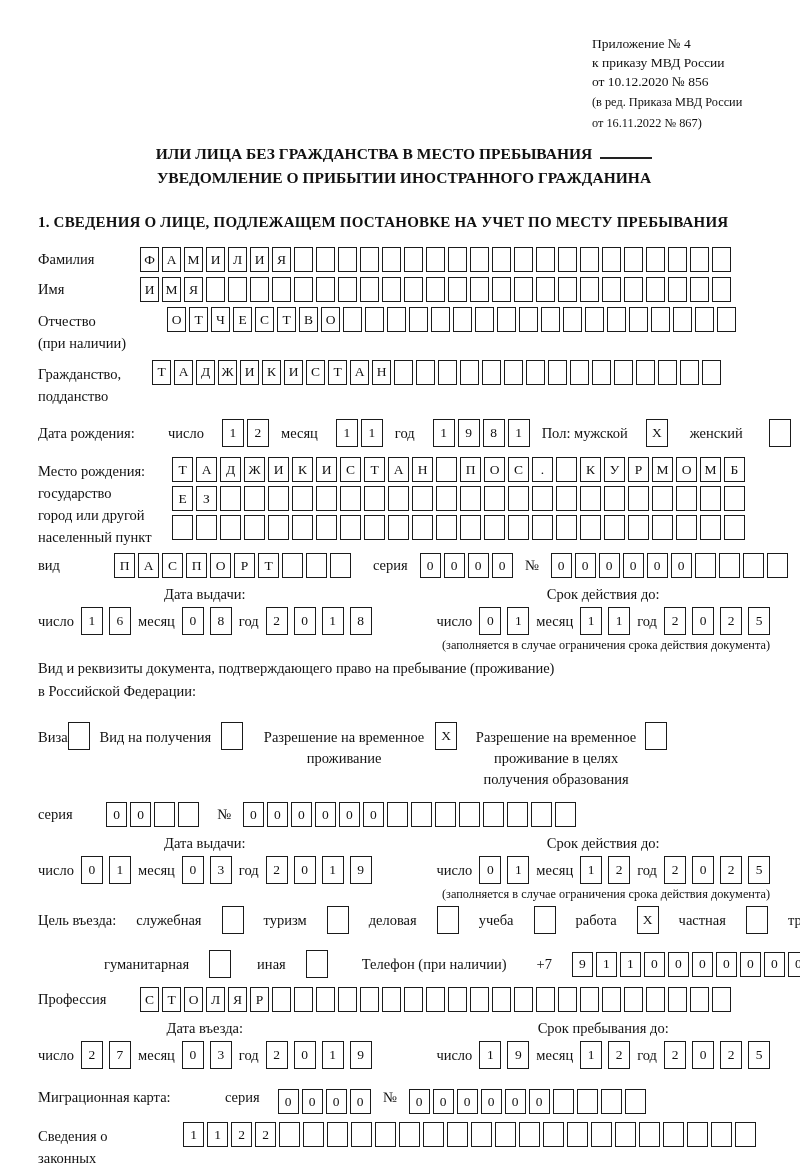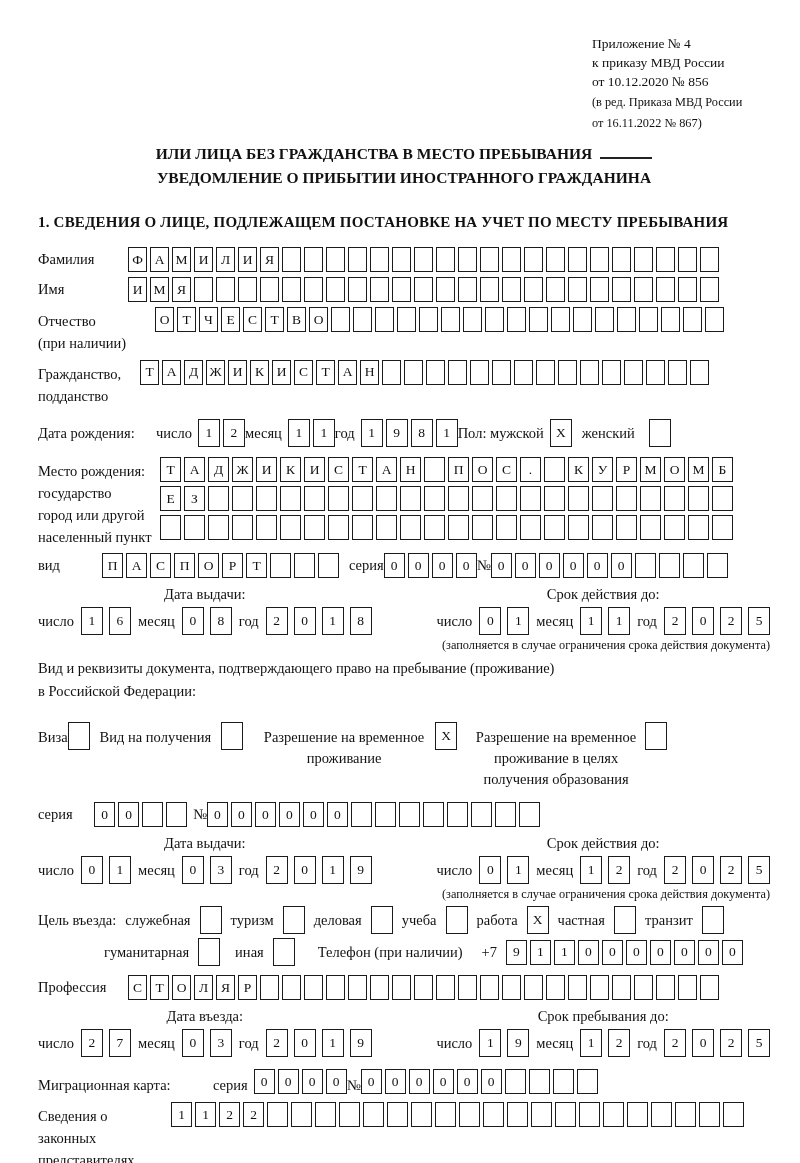--- a/index.html
+++ b/index.html
@@ -4,21 +4,21 @@
 <style>
   html,body{margin:0;padding:0;background:#fff;color:#111;}
   body{width:800px;height:1163px;box-sizing:border-box;padding:34px 30px 16px 38px;
        font-family:"Liberation Serif","DejaVu Serif",serif;overflow:hidden;}
   .hdr{margin-left:auto;width:178px;font-size:13.5px;line-height:1.42;}
   .hdr .small{font-size:12.3px;margin-top:3px;}
   .forma{text-align:right;font-weight:bold;font-size:15px;margin-top:18px;letter-spacing:.6px;}
   .title{text-align:center;font-weight:bold;font-size:15.5px;margin-top:10px;line-height:1.55;}
   .blank{display:inline-block;width:52px;border-bottom:2.2px solid #222;height:12px;margin-left:8px;}
   .sect{font-weight:bold;font-size:15px;margin-top:24px;letter-spacing:.2px;}
-  .row{display:flex;align-items:flex-start;margin-top:5px;}
+  .row{display:flex;align-items:flex-start;margin-top:5px;gap:12px;}
   .lbl{font-size:14.5px;padding-top:4px;flex:none;}
   .pre{white-space:pre-line;line-height:1.5;}
   .w90{width:90px;} .w117{width:117px;} .w102{width:102px;} .w122{width:122px;} .w105{width:105px;}
   .cells{display:flex;gap:3px;flex:none;}
   .cell{width:17px;height:23px;border:1.8px solid #1b1b1b;display:flex;align-items:center;
         justify-content:center;font-size:13.5px;flex:none;background:#fff;}
   .wide .cell{width:19px;}
   .stack>.cells{margin-bottom:4px;}
   .inlbl{font-size:14.5px;padding-top:4px;flex:none;}
   .gap6{margin-left:6px;} .gap10{margin-left:10px;} .gap14{margin-left:14px;}
@@ -27,21 +27,21 @@
   .dates{display:flex;justify-content:space-between;margin-top:8px;position:relative;}
   .date-col{display:flex;flex-direction:column;}
   .date-head{text-align:center;font-size:14.5px;margin-bottom:4px;}
   .dl{display:flex;align-items:center;gap:7px;font-size:14.5px;}
   .dl .cells{gap:6px;}
   .date-note{position:absolute;right:0;top:52px;font-size:12.3px;white-space:nowrap;}
   .dates.noted{margin-bottom:22px;}
   .intro{font-size:14.5px;line-height:1.55;margin-top:10px;}
   .opts{display:flex;align-items:flex-start;margin-top:20px;}
   .optlbl{font-size:14.5px;padding-top:5px;text-align:center;line-height:1.45;}
-  .purline{display:flex;align-items:center;margin-top:4px;gap:9px;flex-wrap:nowrap;}
+  .purline{display:flex;align-items:center;margin-top:16px;gap:20px;flex-wrap:nowrap;}
   .purline .lbl2{font-size:14.5px;flex:none;}
 </style>
 </head>
 <body>
 
 <div>
 
   <div class="hdr">
     <div>Приложение № 4</div>
     <div>к приказу МВД России</div>
@@ -621,21 +621,21 @@
         <div class="cells cb">
             <span class="cell">2</span>
             <span class="cell">0</span>
             <span class="cell">2</span>
             <span class="cell">5</span>
           </div>
       </div>
     </div>
   </div>
 
-  <div class="row" style="margin-top:12px;align-items:flex-end">
+  <div class="row" style="margin-top:20px;align-items:flex-start">
     <div class="lbl" style="width:175px;padding-top:0">Миграционная карта:</div>
     <span class="inlbl" style="padding-top:0">серия</span>
     <div class="cells wide gap6">
         <span class="cell">0</span>
         <span class="cell">0</span>
         <span class="cell">0</span>
         <span class="cell">0</span>
       </div>
     <span class="inlbl" style="padding-top:0">№</span>
     <div class="cells wide">

